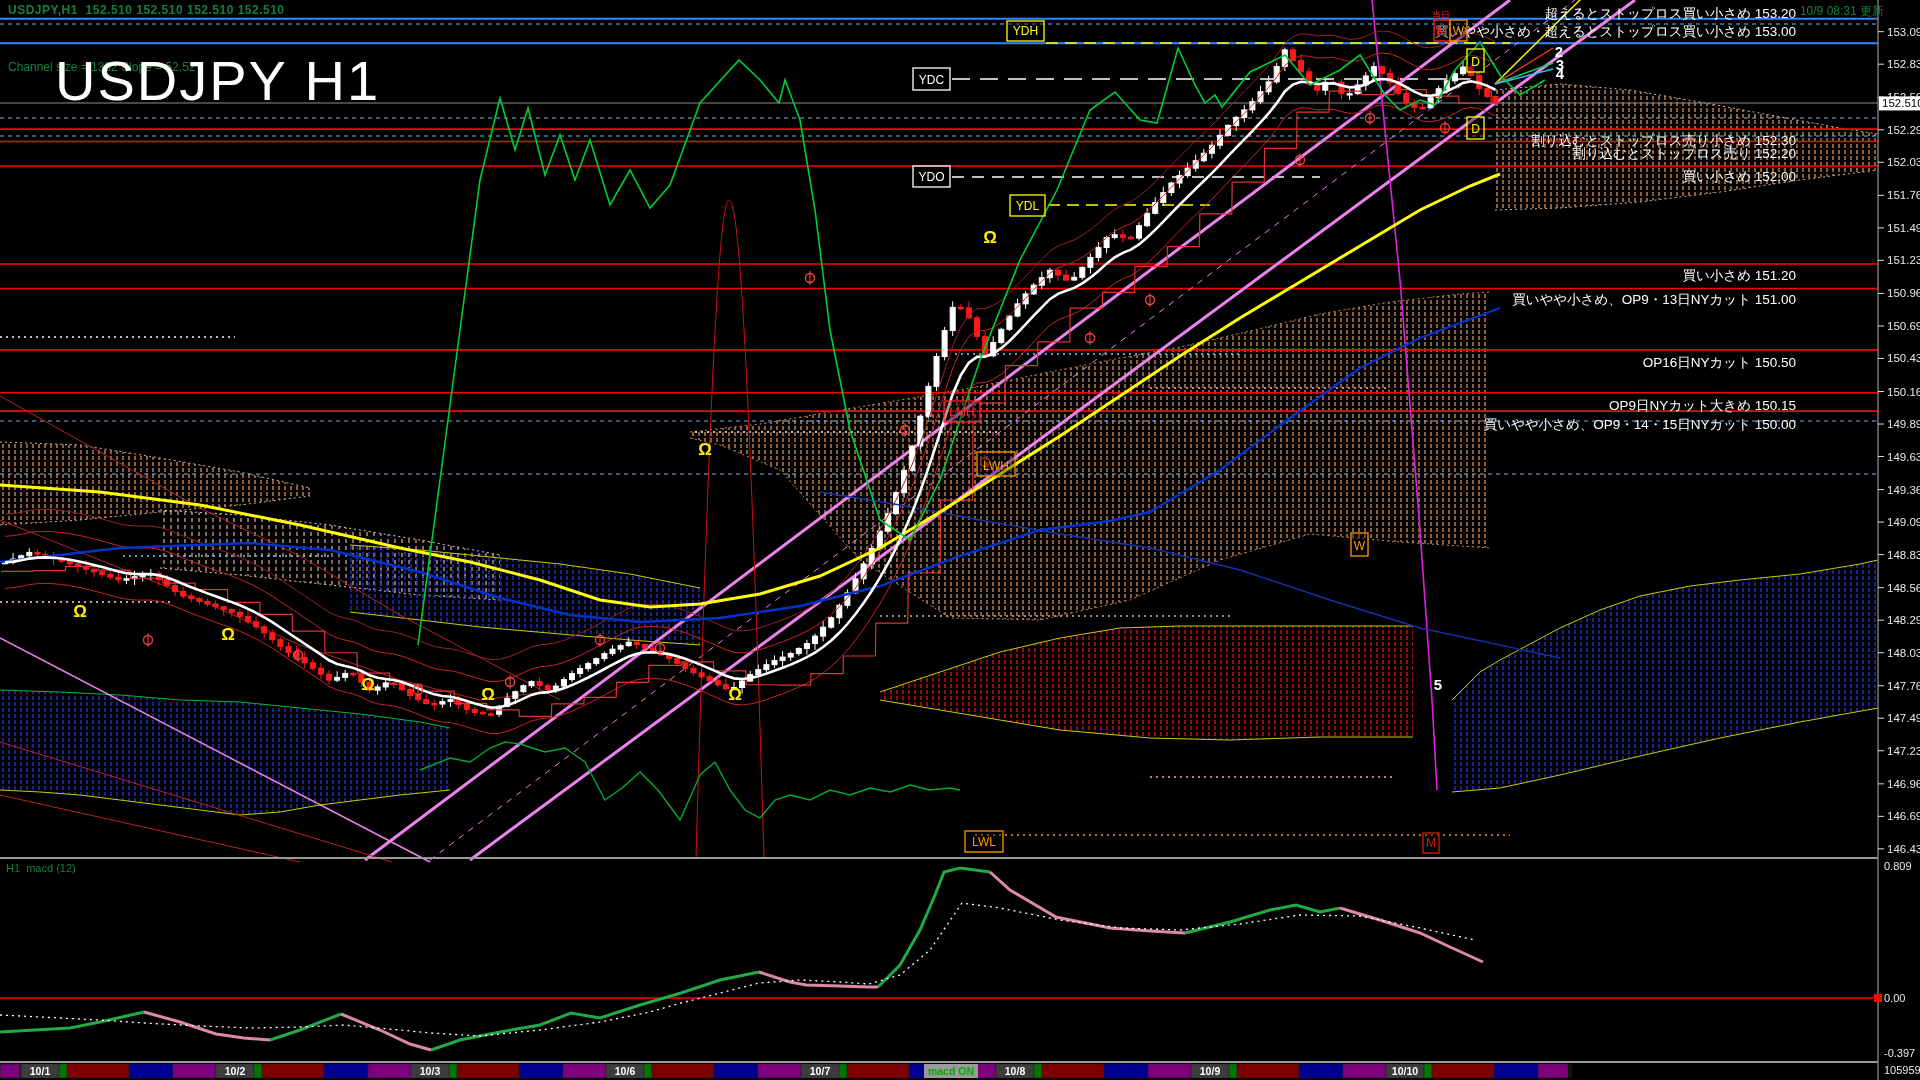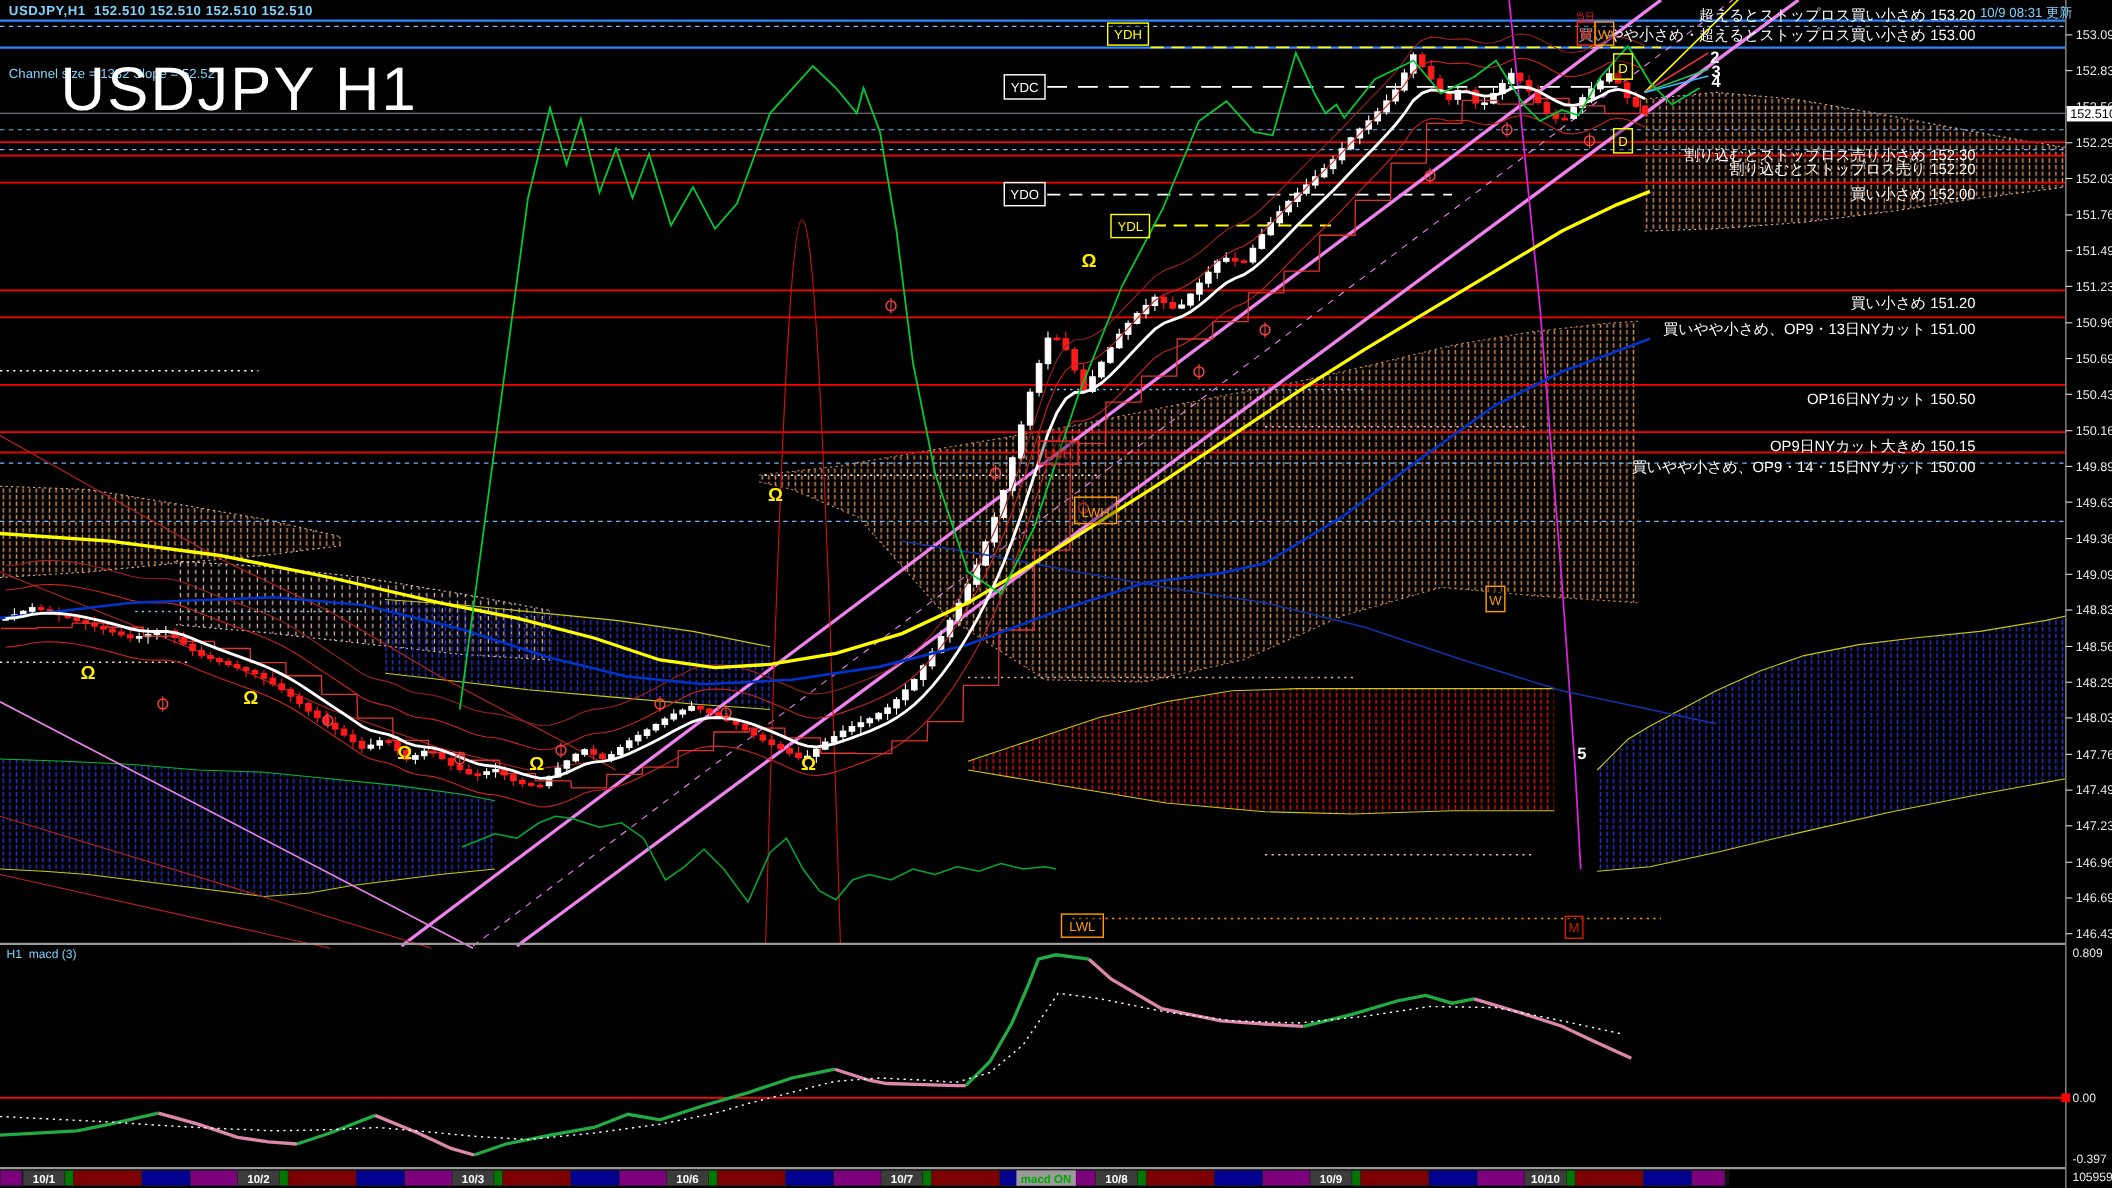--- a/index.html
+++ b/index.html
@@ -1,19 +1,19 @@
 <!DOCTYPE html>
 <html><head>
 <meta charset="utf-8">
 <style>
   html,body{margin:0;padding:0;background:#000;width:1920px;height:1080px;overflow:hidden}
   body{font-family:"Liberation Sans",sans-serif;position:relative}
   #stage{position:absolute;left:0;top:0;width:1920px;height:1080px}
   svg{position:absolute;left:0;top:0}
-  .ovl{position:absolute;color:#7dd3fc;white-space:pre}
+  .ovl{position:absolute;color:#15803d;white-space:pre}
   #symline{left:8px;top:3px;font-size:12px;font-weight:bold;letter-spacing:.5px}
   #chaninfo{left:8px;top:60px;font-size:12px}
   #watermark{left:55px;top:48px;font-size:56px;letter-spacing:2px;color:#ffffff;font-weight:normal}
   #updtime{right:36px;top:3px;font-size:12px}
   #macdlab{left:6px;top:862px;font-size:11px}
 </style>
 </head>
 <body>
 
 <div id="stage">
@@ -681,14 +681,14 @@
       <rect x="1494" y="1064" width="44" height="14" fill="#000090" stroke="#222" stroke-width="0.5"></rect>
       <rect x="1538" y="1064" width="30" height="14" fill="#7d007d" stroke="#222" stroke-width="0.5"></rect>
       <rect x="924" y="1064" width="54" height="14" fill="#9a9a9a"></rect>
       <text x="951" y="1075" fill="#00aa00" font-size="10.5" text-anchor="middle" font-family="&quot;Liberation Sans&quot;,sans-serif" font-weight="bold">macd ON</text>
     </svg>
 
   <div class="ovl" id="symline">USDJPY,H1  152.510 152.510 152.510 152.510</div>
   <div class="ovl" id="chaninfo">Channel size = 1332 Slope = 52.52</div>
   <div class="ovl" id="watermark">USDJPY H1</div>
   <div class="ovl" id="updtime">10/9 08:31 更新</div>
-  <div class="ovl" id="macdlab">H1  macd (3)</div>
+  <div class="ovl" id="macdlab">H1  macd (12)</div>
 </div>
 
 </body></html>

